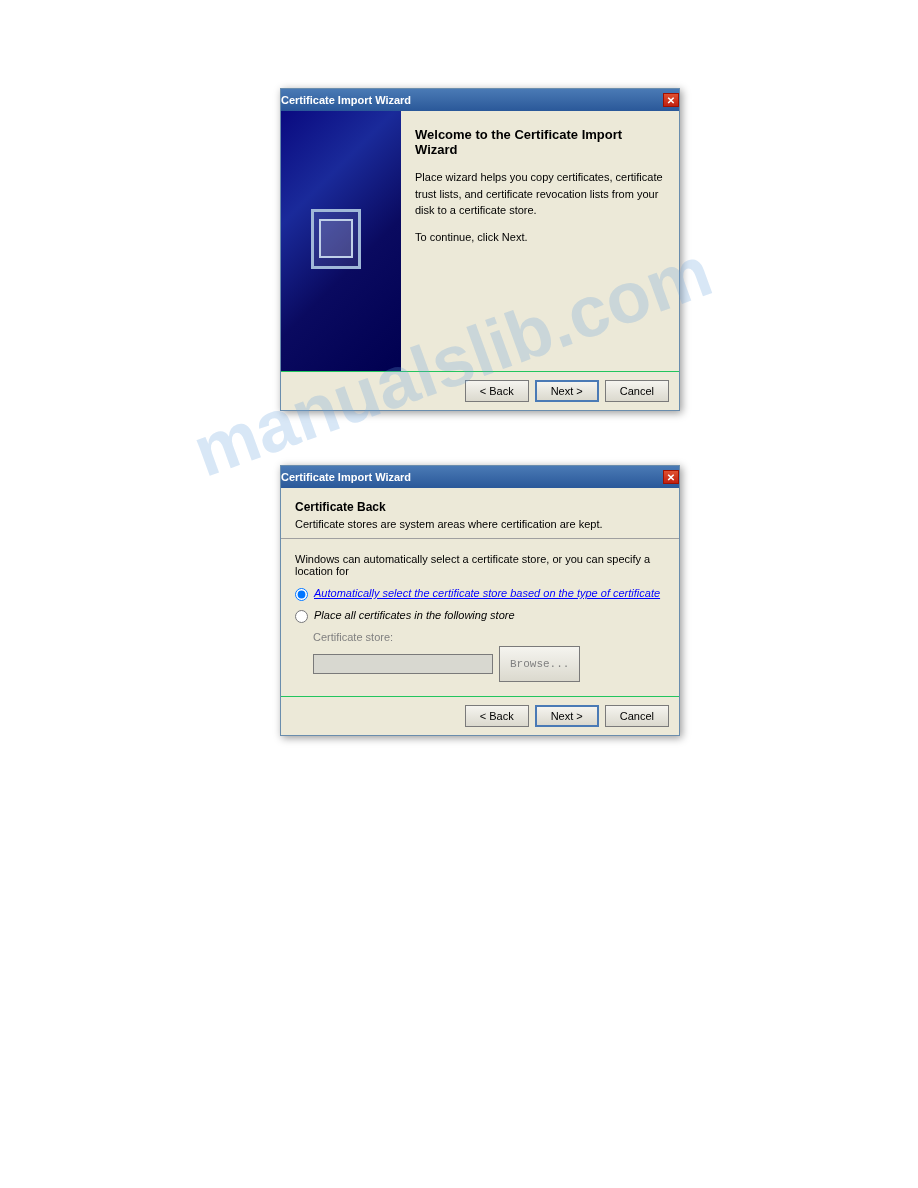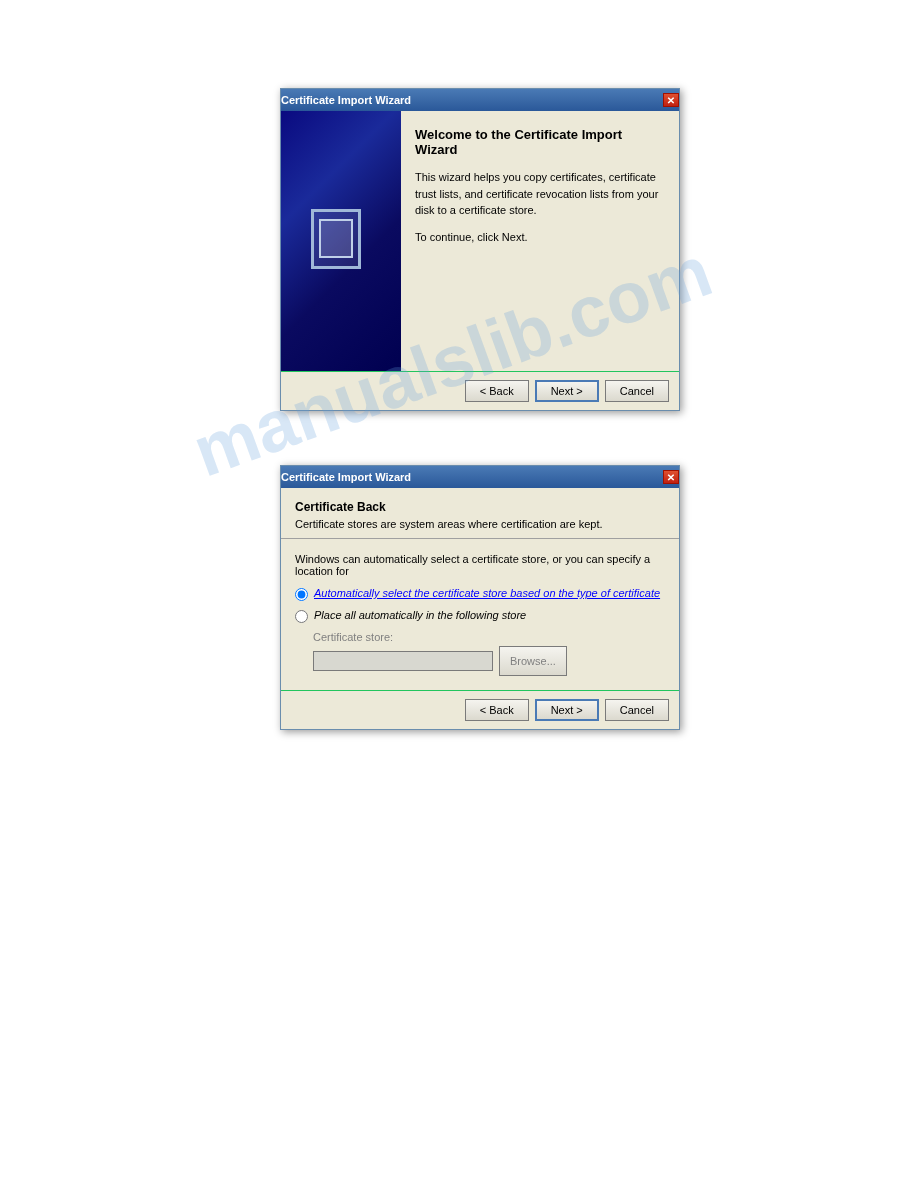--- a/index.html
+++ b/index.html
@@ -245,25 +245,25 @@
     }
 
     .cert-store-input:disabled {
       background: #d8d8d0;
       color: #808080;
     }
 
     .browse-btn {
       padding: 2px 10px;
       font-size: 11px;
-      font-family: Liberation Sans, sans-serif;
+      font-family: Liberation Mono, monospace;
       background: linear-gradient(to bottom, #f5f4ef 0%, #dbd9ce 100%);
       border: 1px solid #7a7a7a;
       cursor: pointer;
-      height: 30px;
+      height: 36px;
     }
 
     .browse-btn:disabled {
       color: #808080;
       cursor: default;
     }
   </style>
 </head>
 <body>
 
@@ -273,21 +273,21 @@
     <div class="close-btn">✕</div>
   </div>
   <div class="dialog1-content">
     <div class="dialog1-image">
       <div class="cert-icon">
         <div class="cert-icon-inner"></div>
       </div>
     </div>
     <div class="dialog1-text">
       <h2>Welcome to the Certificate Import Wizard</h2>
-      <p>This wizard helps you copy certificates, certificate trust lists, and certificate revocation lists from your disk to a certificate store.</p>
+      <p>Place wizard helps you copy certificates, certificate trust lists, and certificate revocation lists from your disk to a certificate store.</p>
       <p>To continue, click Next.</p>
     </div>
   </div>
   <div class="dialog-footer">
     <button class="btn">&lt; Back</button>
     <button class="btn btn-default">Next &gt;</button>
     <button class="btn">Cancel</button>
   </div>
 </div>
 
@@ -301,21 +301,21 @@
     <p>Certificate stores are system areas where certification are kept.</p>
   </div>
   <div class="dialog2-content">
     <p>Windows can automatically select a certificate store, or you can specify a location for</p>
     <div class="radio-option">
       <input type="radio" name="certstore" id="radio1" checked="" style="">
       <label for="radio1" class="radio-label selected">Automatically select the certificate store based on the type of certificate</label>
     </div>
     <div class="radio-option">
       <input type="radio" name="certstore" id="radio2" style="">
-      <label for="radio2" class="radio-label">Place all automatically in the following store</label>
+      <label for="radio2" class="radio-label">Place all certificates in the following store</label>
     </div>
     <div class="cert-store-field">
       <div class="cert-store-label">Certificate store:</div>
       <div class="cert-store-row">
         <input type="text" class="cert-store-input" disabled="" style="">
         <button class="browse-btn" disabled="">Browse...</button>
       </div>
     </div>
   </div>
   <div class="dialog-footer">

